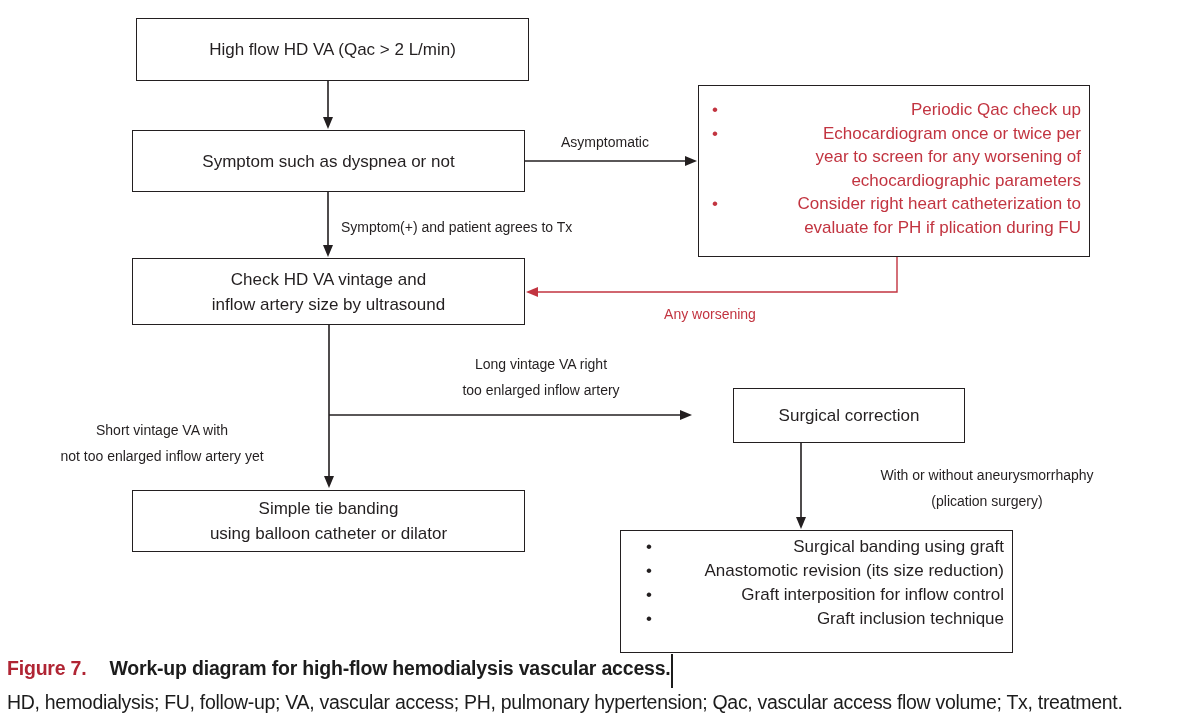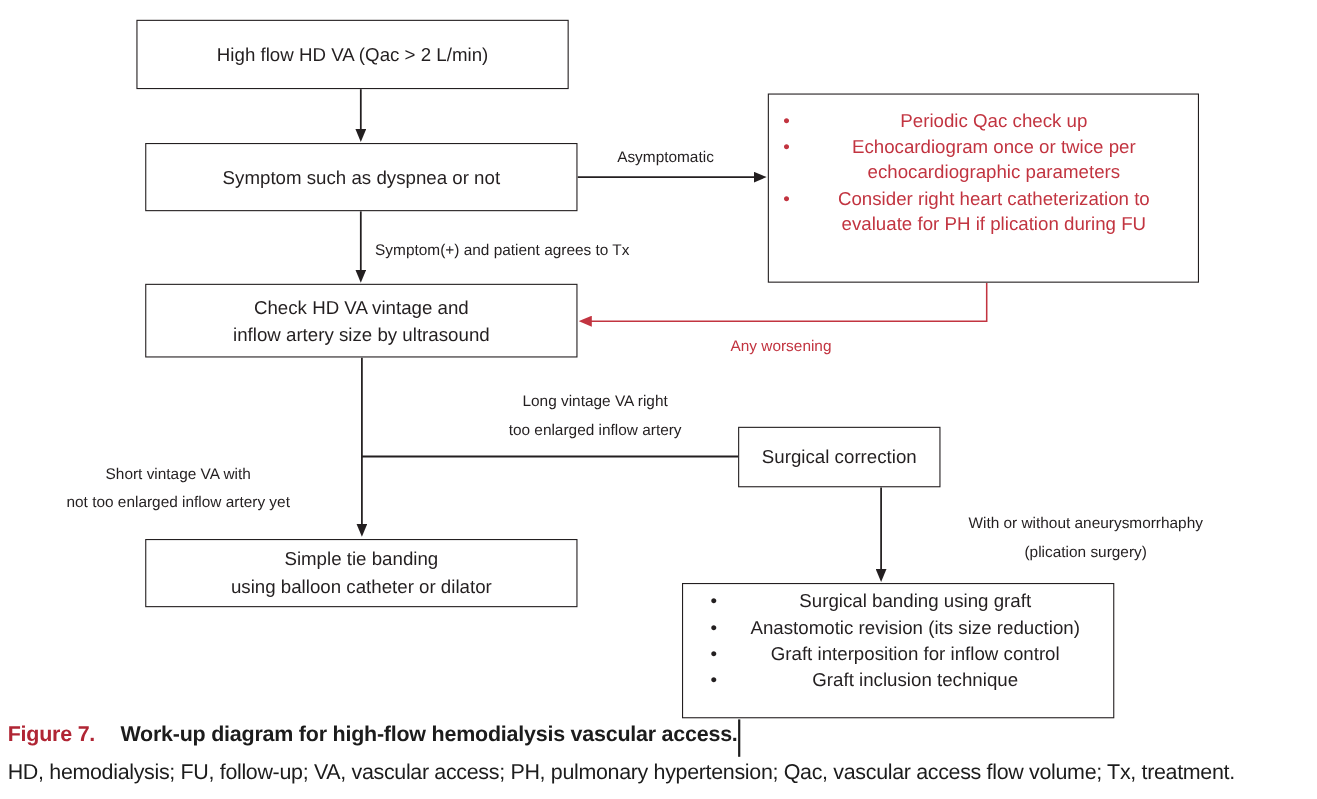--- a/index.html
+++ b/index.html
@@ -17,21 +17,21 @@
   svg .ln{stroke:var(--ink);stroke-width:1.6;fill:none;}
   svg .ln-red{stroke:var(--red);stroke-width:1.4;fill:none;}
 
   .node{
     position:absolute;background:#ffffff;border:1.6px solid var(--ink);
     font-size:17px;line-height:25px;
     display:flex;flex-direction:column;align-items:center;justify-content:center;
     text-align:center;
   }
   .node.bullets{
-    display:block;text-align:center;
+    display:block;text-align:right;
   }
   .node.red-text{color:var(--red);}
   .surv{padding:12px 8px 0 12px;line-height:23.5px;}
   .opts{padding:4px 8px 0 24px;line-height:24px;}
   .bi{position:relative;padding-left:15px;}
   .bi::before{content:"\2022";position:absolute;left:1px;}
 
   .edge-label{
     position:absolute;font-size:14px;line-height:22px;white-space:nowrap;color:var(--ink);
   }
@@ -68,48 +68,49 @@
     </defs>
     <path class="ln" d="M328,81 L328,118" marker-end="url(#ah-black)"></path>
     <path class="ln" d="M525,161 L686,161" marker-end="url(#ah-black)"></path>
     <path class="ln" d="M328,192 L328,246" marker-end="url(#ah-black)"></path>
     <path class="ln-red" d="M897,257 L897,292 L537,292" marker-end="url(#ah-red)"></path>
     <path class="ln" d="M329,325 L329,477" marker-end="url(#ah-black)"></path>
     <path class="ln" d="M329,415 L681,415" marker-end="url(#ah-black)"></path>
     <path class="ln" d="M801,443 L801,518" marker-end="url(#ah-black)"></path>
   </svg>
 
-  <div class="node" style="left:124px;top:18px;width:393px;height:63px">
+  <div class="node" style="left:136px;top:18px;width:393px;height:63px">
     <span>High flow HD VA (Qac &gt; 2 L/min)</span>
   </div>
 
   <div class="node" style="left:132px;top:130px;width:393px;height:62px">
     <span>Symptom such as dyspnea or not</span>
   </div>
 
   <div class="node bullets red-text surv" style="left:698px;top:85px;width:392px;height:172px">
     <div class="bi">
       <div>Periodic Qac check up</div>
     </div>
     <div class="bi">
       <div>Echocardiogram once or twice per</div>
+      <div>year to screen for any worsening of</div>
       <div>echocardiographic parameters</div>
     </div>
     <div class="bi">
       <div>Consider right heart catheterization to</div>
       <div>evaluate for PH if plication during FU</div>
     </div>
   </div>
 
   <div class="node" style="left:132px;top:258px;width:393px;height:67px">
     <span>Check HD VA vintage and</span>
     <span>inflow artery size by ultrasound</span>
   </div>
 
-  <div class="node" style="left:671px;top:388px;width:184px;height:55px">
+  <div class="node" style="left:733px;top:388px;width:232px;height:55px">
     <span>Surgical correction</span>
   </div>
 
   <div class="node" style="left:132px;top:490px;width:393px;height:62px">
     <span>Simple tie banding</span>
     <span>using balloon catheter or dilator</span>
   </div>
 
   <div class="node bullets opts" style="left:620px;top:530px;width:393px;height:123px">
     <div class="bi">Surgical banding using graft</div>

